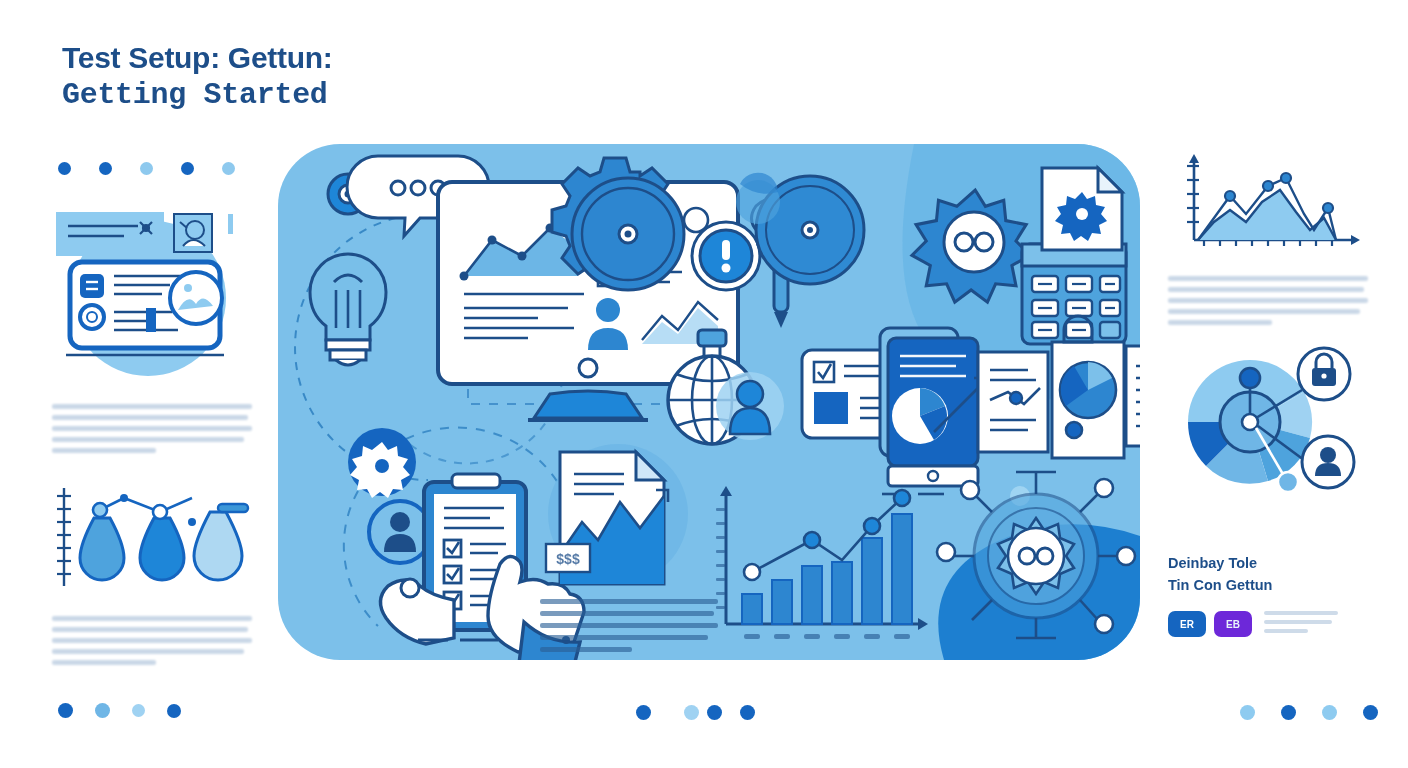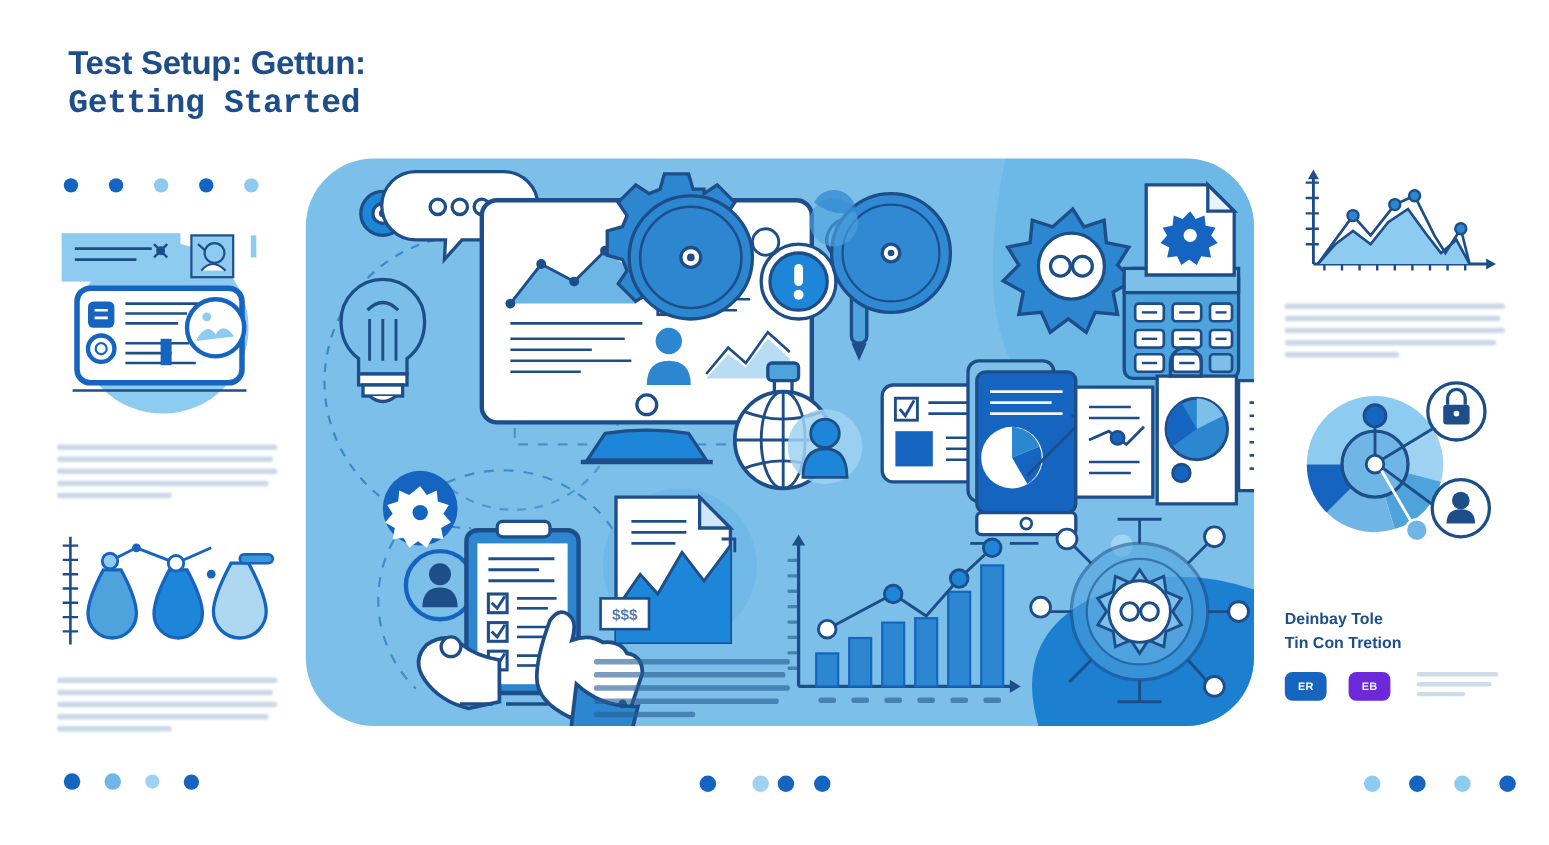--- a/index.html
+++ b/index.html
@@ -46,21 +46,21 @@
     position: absolute; left: 278px; top: 144px;
     width: 862px; height: 516px;
     background: #7cc0ea; border-radius: 62px; overflow: hidden;
   }
 
   
   .info-head {
     font-size: 14.5px; font-weight: 700; color: #1d4e89;
     line-height: 1.55;
   }
-  .badges { display: flex; align-items: center; gap: 20px; margin-top: 14px; }
+  .badges { display: flex; align-items: center; gap: 8px; margin-top: 14px; }
   .badge {
     width: 38px; height: 26px; border-radius: 7px;
     display: flex; align-items: center; justify-content: center;
     font-size: 10px; font-weight: 700; color: #fff;
     filter: blur(0.5px);
   }
   .badge-1 { background: #1565c0; }
   .badge-2 { background: #6d28d9; color:#e8f3fb; }
   .badge-note { margin-left: 4px; width: 74px; }
   .badge-note .ln { height:4px; border-radius:2px; background:#9fb8d4; opacity:.5;
@@ -629,21 +629,21 @@
         <circle cx="160" cy="130" r="26" fill="#fff" stroke="#1d4e89" stroke-width="3"></circle>
         <circle cx="160" cy="123" r="8" fill="#1d4e89"></circle>
         <path d="M147 144 q0 -13 13 -13 q13 0 13 13 z" fill="#1d4e89"></path>
       </g>
     </svg>
   </div>
 
   <div class="col col-right" style="top:512px;margin-top:40px;">
     <div class="info-head">
       <div>Deinbay Tole</div>
-      <div>Tin Con Tretion</div>
+      <div>Tin Con Gettun</div>
     </div>
     <div class="badges">
       <div class="badge badge-1">ER</div>
       <div class="badge badge-2">EB</div>
       <div class="badge-note">
         <div class="ln"></div>
           <div class="ln"></div>
           <div class="ln"></div>
       </div>
     </div>

